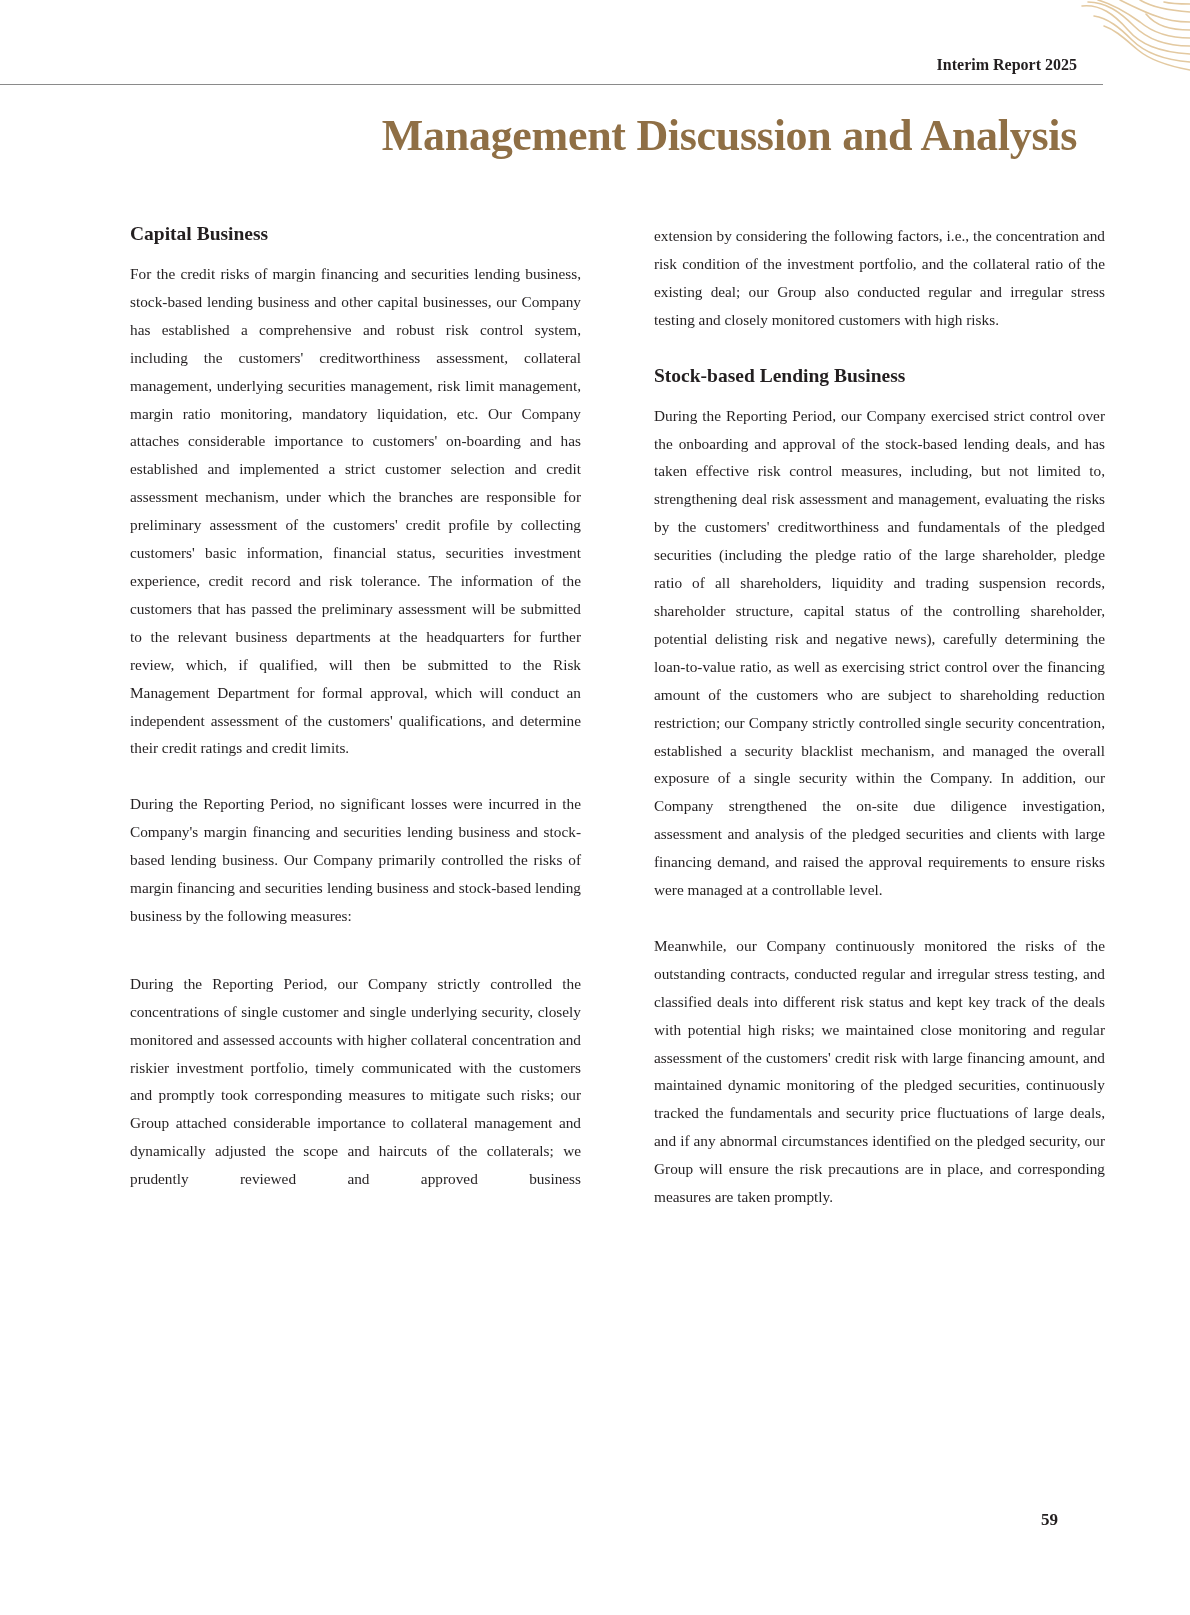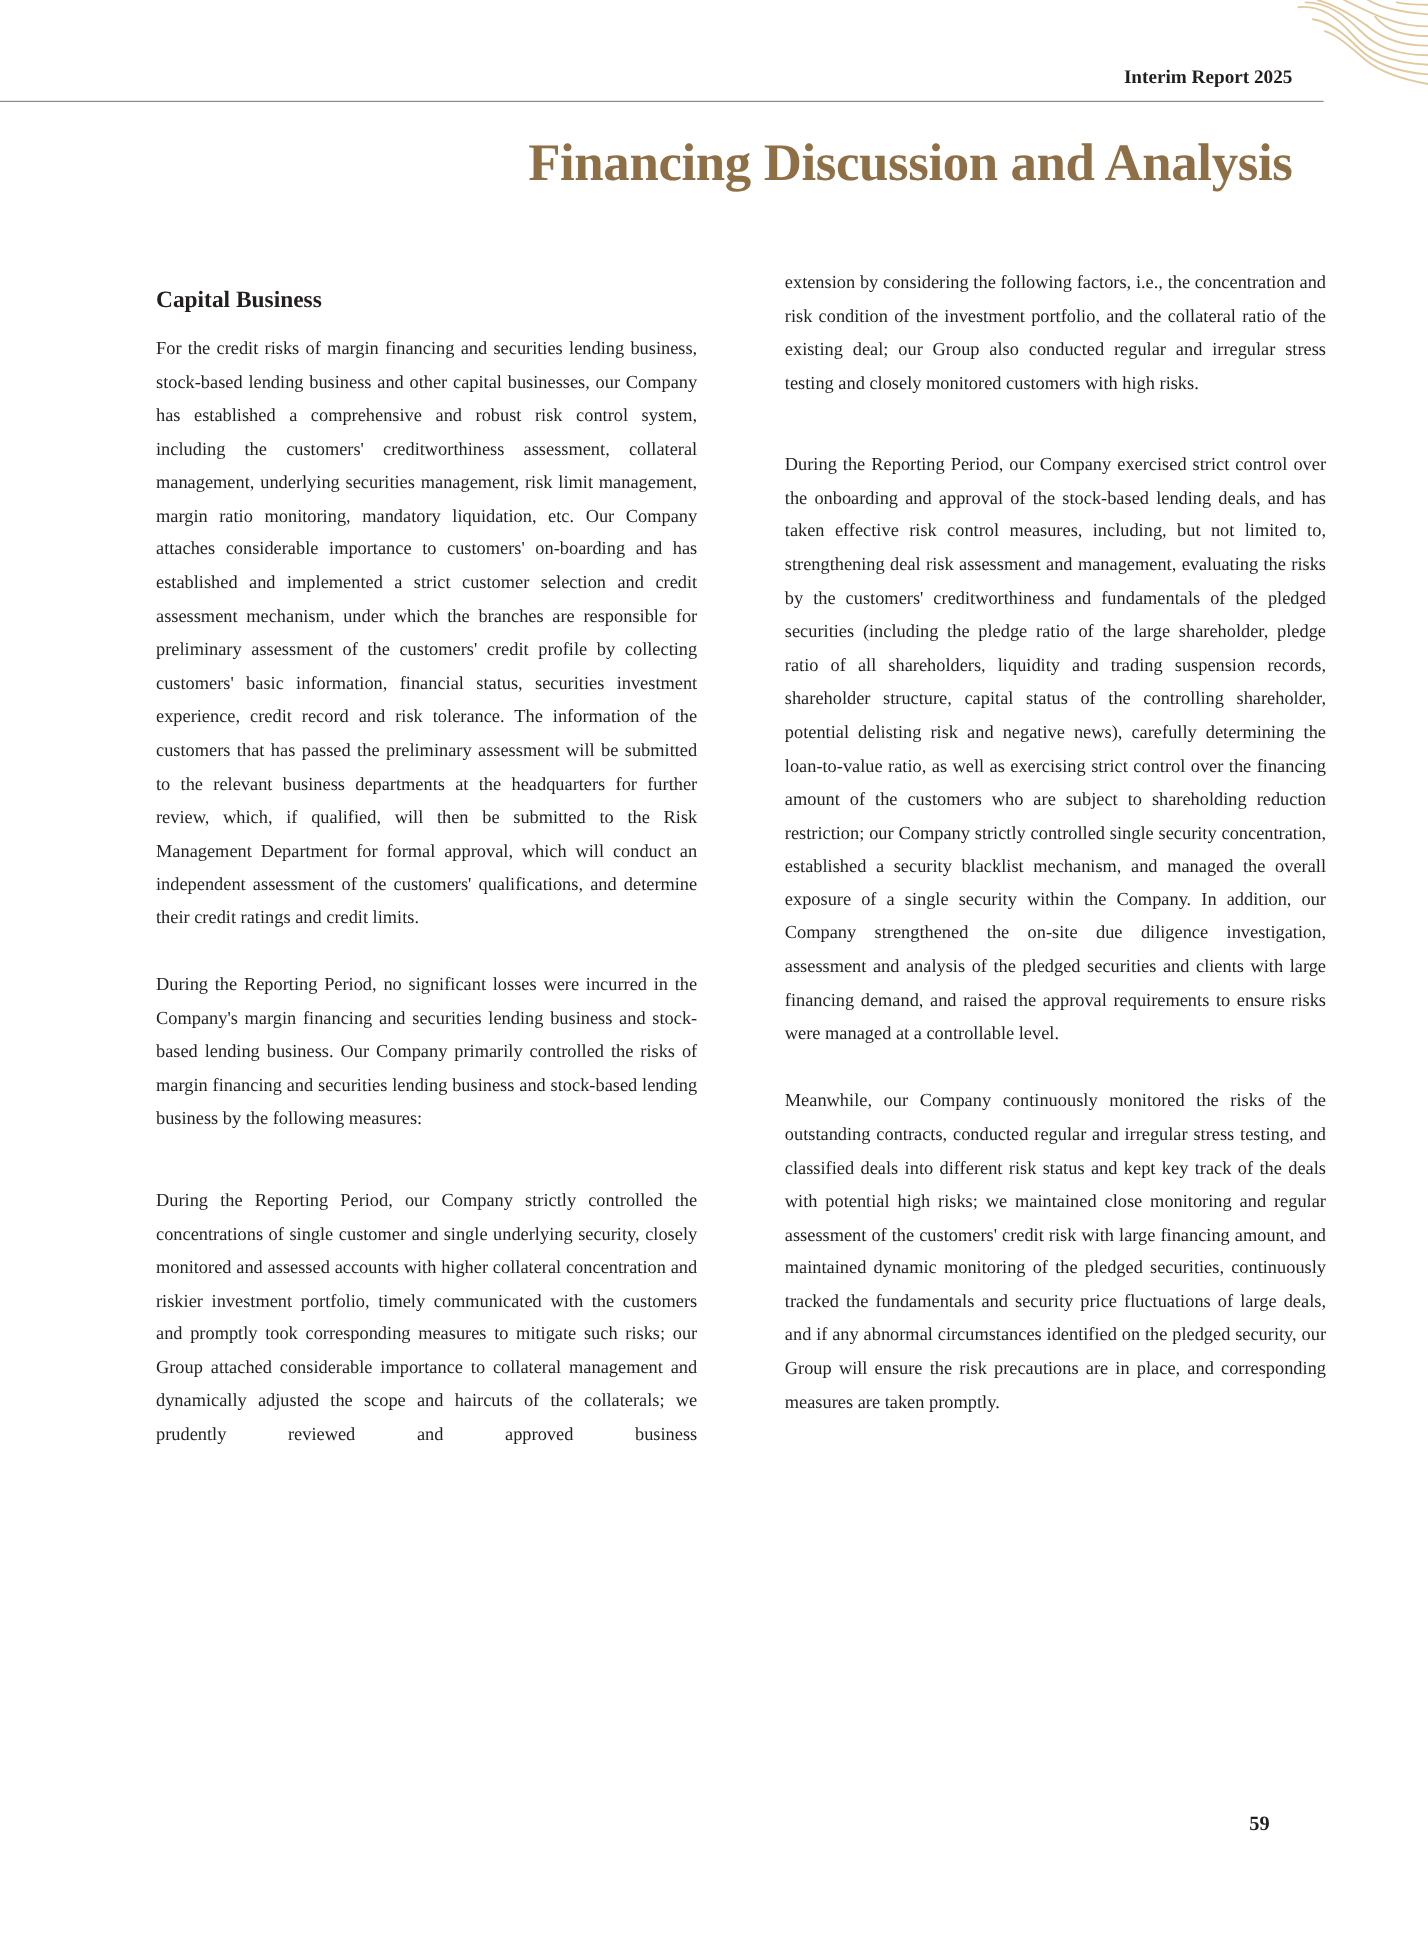--- a/index.html
+++ b/index.html
@@ -3,21 +3,21 @@
 <meta charset="utf-8">
 <style>
   html, body { margin: 0; padding: 0; background: #ffffff; }
   body { width: 1190px; height: 1615px; position: relative; overflow: hidden;
          font-family: "Liberation Serif", "DejaVu Serif", serif; color: #231f20; }
   .ornament { position: absolute; right: 0; top: 0; width: 110px; height: 72px; }
   .running-head { position: absolute; right: 113px; top: 56px; font-size: 16px; font-weight: bold; color: #231f20; }
   .rule { position: absolute; left: 0; top: 84px; width: 1103px; height: 1px; background: #8a8a8a; }
   .page-title { position: absolute; right: 113px; top: 110px; margin: 0; font-size: 44px; font-weight: bold;
                 color: #8f6f45; letter-spacing: -0.3px; white-space: nowrap; }
-  .col { position: absolute; top: 237px; width: 451px; }
+  .col { position: absolute; top: 220px; width: 451px; }
   .col-left { left: 130px; }
   .col-right { left: 654px; top: 222px; }
   h2.section { margin: 0; font-size: 19.5px; font-weight: bold; color: #231f20; line-height: 28px; }
   h2.section.spaced { letter-spacing: 1.9px; text-align: justify; text-align-last: left; }
   p { margin: 0; font-size: 15.3px; line-height: 27.9px; text-align: justify; }
   .gap-h { height: 12px; }
   .gap-p { height: 28px; }
   .page-number { position: absolute; right: 132px; top: 1510px; font-size: 17px; font-weight: bold; }
 </style>
 </head>
@@ -33,35 +33,36 @@
     <path d="M40 0 C 52 6, 64 12, 76 16 C 86 20, 98 22, 110 22"></path>
     <path d="M60 0 C 70 6, 84 10, 110 12"></path>
     <path d="M84 2 C 92 4, 100 4, 110 4"></path>
     <path d="M66 14 C 76 26, 90 30, 110 30"></path>
   </g>
 </svg>
 
 <div class="running-head">Interim Report  2025</div>
 <div class="rule"></div>
 
-<h1 class="page-title">Financing Discussion and Analysis</h1>
+<h1 class="page-title">Management Discussion and Analysis</h1>
 
 <div class="col col-left">
   <h2 class="section">Capital Business</h2>
   <div class="gap-h"></div>
   <p>For the credit risks of margin financing and securities lending business, stock-based lending business and other capital businesses, our Company has established a comprehensive and robust risk control system, including the customers' creditworthiness assessment, collateral management, underlying securities management, risk limit management, margin ratio monitoring, mandatory liquidation, etc. Our Company attaches considerable importance to customers' on-boarding and has established and implemented a strict customer selection and credit assessment mechanism, under which the branches are responsible for preliminary assessment of the customers' credit profile by collecting customers' basic information, financial status, securities investment experience, credit record and risk tolerance. The information of the customers that has passed the preliminary assessment will be submitted to the relevant business departments at the headquarters for further review, which, if qualified, will then be submitted to the Risk Management Department for formal approval, which will conduct an independent assessment of the customers' qualifications, and determine their credit ratings and credit limits.</p>
   <div class="gap-p"></div>
   <p>During the Reporting Period, no significant losses were incurred in the Company's margin financing and securities lending business and stock-based lending business. Our Company primarily controlled the risks of margin financing and securities lending business and stock-based lending business by the following measures:</p>
   <div class="gap-p"></div>
   <div class="gap-h"></div>
   <p style="text-align-last: justify;">During the Reporting Period, our Company strictly controlled the concentrations of single customer and single underlying security, closely monitored and assessed accounts with higher collateral concentration and riskier investment portfolio, timely communicated with the customers and promptly took corresponding measures to mitigate such risks; our Group attached considerable importance to collateral management and dynamically adjusted the scope and haircuts of the collaterals; we prudently reviewed and approved business</p>
 </div>
 
 <div class="col col-right">
   <p>extension by considering the following factors, i.e., the concentration and risk condition of the investment portfolio, and the collateral ratio of the existing deal; our Group also conducted regular and irregular stress testing and closely monitored customers with high risks.</p>
   <div class="gap-p"></div>
+  <h2 class="section">Stock-based Lending Business</h2>
   <div class="gap-h"></div>
   <p>During the Reporting Period, our Company exercised strict control over the onboarding and approval of the stock-based lending deals, and has taken effective risk control measures, including, but not limited to, strengthening deal risk assessment and management, evaluating the risks by the customers' creditworthiness and fundamentals of the pledged securities (including the pledge ratio of the large shareholder, pledge ratio of all shareholders, liquidity and trading suspension records, shareholder structure, capital status of the controlling shareholder, potential delisting risk and negative news), carefully determining the loan-to-value ratio, as well as exercising strict control over the financing amount of the customers who are subject to shareholding reduction restriction; our Company strictly controlled single security concentration, established a security blacklist mechanism, and managed the overall exposure of a single security within the Company. In addition, our Company strengthened the on-site due diligence investigation, assessment and analysis of the pledged securities and clients with large financing demand, and raised the approval requirements to ensure risks were managed at a controllable level.</p>
   <div class="gap-p"></div>
   <p>Meanwhile, our Company continuously monitored the risks of the outstanding contracts, conducted regular and irregular stress testing, and classified deals into different risk status and kept key track of the deals with potential high risks; we maintained close monitoring and regular assessment of the customers' credit risk with large financing amount, and maintained dynamic monitoring of the pledged securities, continuously tracked the fundamentals and security price fluctuations of large deals, and if any abnormal circumstances identified on the pledged security, our Group will ensure the risk precautions are in place, and corresponding measures are taken promptly.</p>
 </div>
 
 <div class="page-number">59</div>
 
 </body></html>

